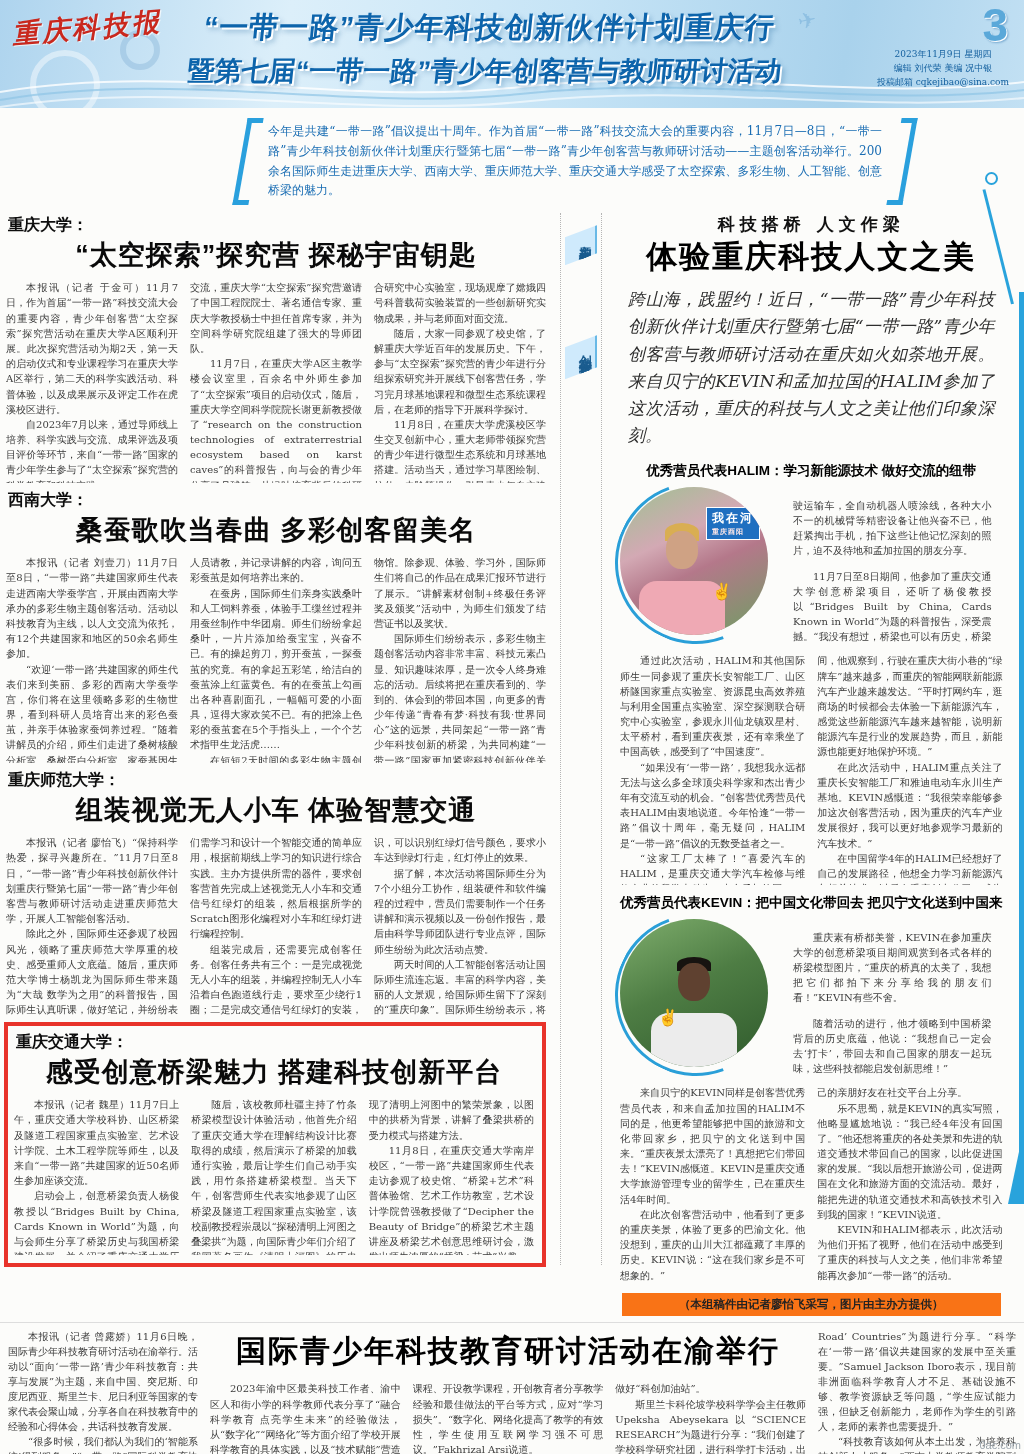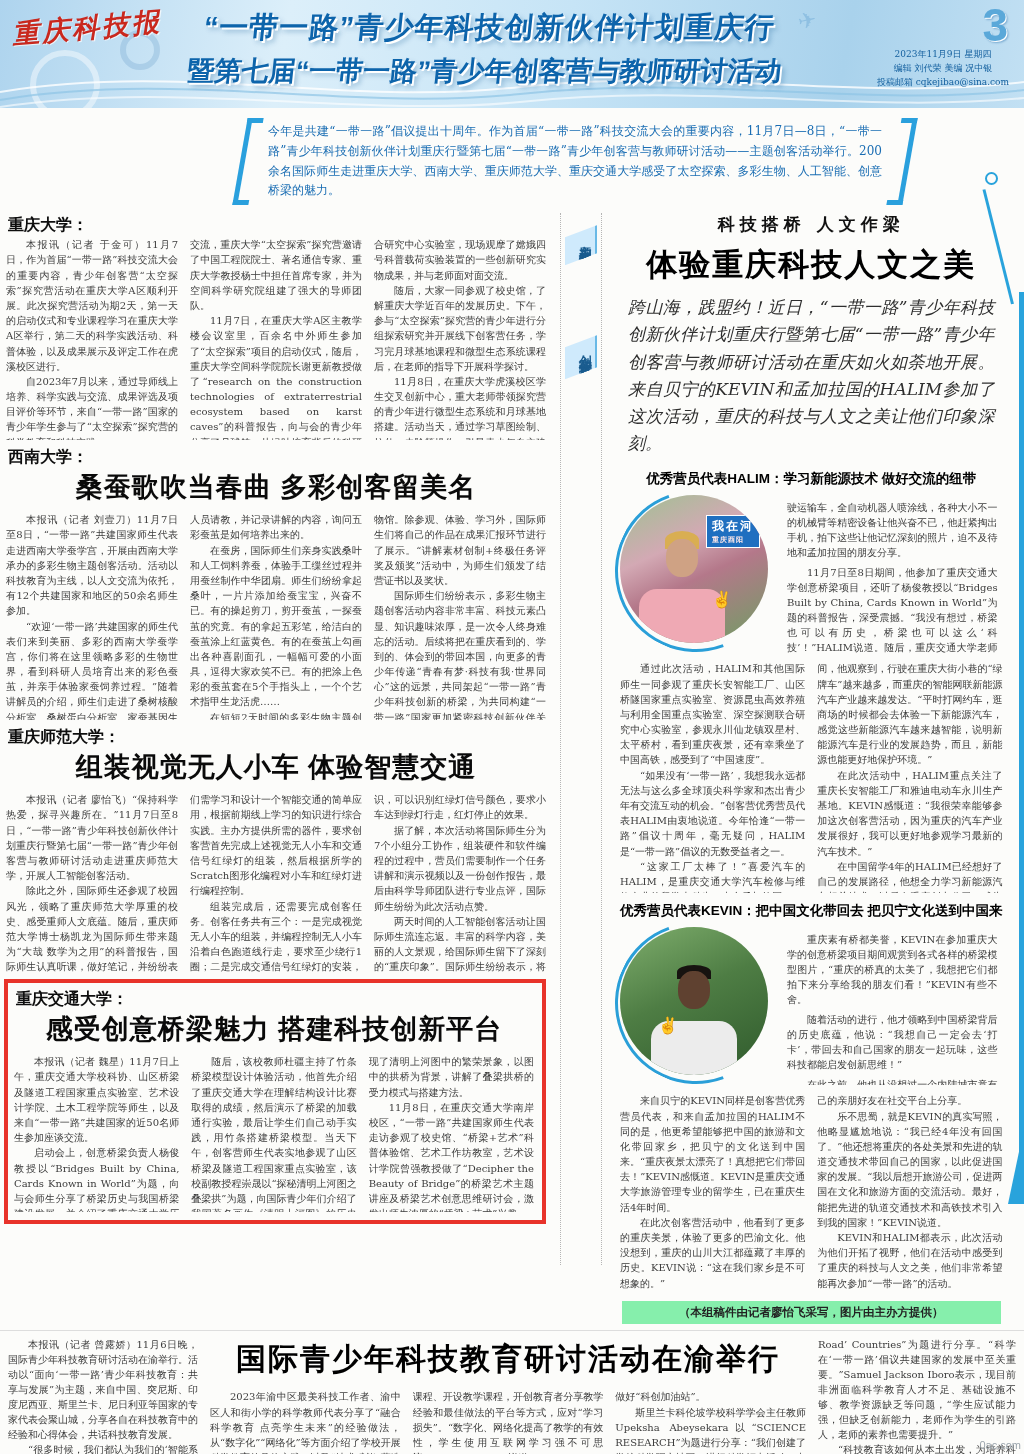--- a/index.html
+++ b/index.html
@@ -43,45 +43,45 @@
 
   
   .divider { position:relative; border-left:1px dotted #b5b5b5; border-right:1px dotted #b5b5b5; height:1052px; }
   .vtab { writing-mode:vertical-rl; text-orientation:upright; background:#cfeafc; color:#1a5c8f; font-weight:bold; font-size:13px; line-height:1.05; padding:10px 4px; margin:12px auto 0; width:32px; display:block; clip-path:polygon(100% 0,100% calc(100% - 12px),0 100%,0 12px); font-family:"Liberation Sans",sans-serif; letter-spacing:2px; box-shadow:inset -2px 0 0 #69b9e6; }
   .vtab .sty { color:#f08300; font-size:16px; font-weight:900; font-style:italic; }
   .vtab2 { margin-top:70px; }
 
   
   .right { position:relative; padding:0 28px 0 4px; }
   .r-kicker { text-align:center; font-size:17px; font-weight:bold; letter-spacing:5px; color:#111; }
-  .r-title { text-align:center; font-size:31px; font-weight:bold; font-family:"Liberation Sans",sans-serif; letter-spacing:2px; margin:8px 0 6px; }
+  .r-title { text-align:center; font-size:31px; font-weight:bold; font-family:"Liberation Sans",sans-serif; letter-spacing:2px; margin:0 0 6px; }
   .r-intro { font-style:italic; font-size:17px; line-height:1.6; color:#2e2e2e; text-align:justify; padding:2px 8px 4px; }
   .sub { text-align:center; font-weight:bold; font-size:13.5px; font-family:"Liberation Sans",sans-serif; margin:9px 0 7px; white-space:nowrap; }
   .prow { display:flex; gap:10px; }
   .photo { position:relative; flex:0 0 152px; height:152px; }
   .photo::after { content:""; position:absolute; inset:-5px; border-radius:50%; border:3px solid #2a9fd8; border-top-color:transparent; border-right-color:transparent; transform:rotate(25deg); }
   .disc { width:148px; height:148px; border-radius:50%; overflow:hidden; position:relative; }
   .disc.halim { background:linear-gradient(155deg,#9cc290 0%,#d3a9b4 35%,#b4788a 55%,#6f9e63 100%); }
   .disc.kevin { background:linear-gradient(155deg,#7fae6d 0%,#4e7d44 45%,#2f5a2c 100%); }
   .sign { position:absolute; right:8px; top:20px; background:#1f6fc0; color:#fff; font-size:12px; font-weight:bold; padding:2px 5px; font-family:"Liberation Sans",sans-serif; border:1px solid #fff; letter-spacing:2px; }
   .sign small { display:block; font-size:7px; letter-spacing:1px; color:#ffe9e9; }
   .face { position:absolute; left:42%; top:44px; width:32px; height:38px; margin-left:-16px; border-radius:46%; }
   .halim .face { background:#cfa284; }
   .kevin .face { background:#5f4130; left:50%; }
   .hairh { position:absolute; left:42%; top:36px; width:34px; height:18px; margin-left:-17px; border-radius:50% 50% 0 0; background:#d9ae52; }
   .hairk { position:absolute; left:50%; top:38px; width:34px; height:14px; margin-left:-17px; border-radius:50% 50% 0 0; background:#171310; }
   .torso { position:absolute; bottom:0; left:42%; width:86px; height:54px; margin-left:-43px; border-radius:18px 18px 0 0; }
   .halim .torso { background:#efa9b4; }
   .kevin .torso { background:#ececec; left:50%; }
   .hand { position:absolute; font-size:16px; }
   .ptext { flex:1; font-size:10px; line-height:1.5; text-align:justify; color:#3b3b3b; overflow:hidden; height:158px; }
-  .ptext p { text-indent:2em; margin:5px; }
+  .ptext p { text-indent:2em; margin:11px; }
   .ptext p.cont { text-indent:0; }
   .twocol { display:flex; gap:12px; margin-top:8px; overflow:hidden; }
-  .note { background:#86efac; text-align:center; font-size:11.5px; font-weight:bold; color:#222; padding:4px 6px; margin:12px 2px 0; }
+  .note { background:#f97316; text-align:center; font-size:11.5px; font-weight:bold; color:#222; padding:4px 6px; margin:12px 2px 0; }
 
   .rframe { position:absolute; right:0; top:292px; width:5px; height:862px; background:#29a3dc; }
   .rdiag { position:absolute; right:10px; top:186px; width:3px; height:118px; background:#29a3dc; transform:rotate(-14deg); transform-origin:bottom; }
   .rcircle { position:absolute; right:26px; top:172px; width:13px; height:13px; border:2px solid #29a3dc; border-radius:50%; }
   .rtri { position:absolute; right:0; top:1128px; width:16px; height:76px; background:#29a3dc; clip-path:polygon(100% 0,100% 100%,0 100%); }
 
   
   .bottom { margin-top:6px; padding:6px 8px 0; border-top:1px solid #ddd; display:grid; grid-template-columns:190px 1fr 198px; gap:0 12px; height:224px; overflow:hidden; }
   .b-side { font-size:10px; line-height:1.5; color:#3b3b3b; text-align:justify; overflow:hidden; }
   .b-side p { text-indent:2em; margin:0; }
@@ -124,20 +124,21 @@
       <span>今年是共建“一带一路”倡议提出十周年。作为首届“一带一路”科技交流大会的重要内容，11月7日—8日，“一带一路”青少年科技创新伙伴计划重庆行暨第七届“一带一路”青少年创客营与教师研讨活动——主题创客活动举行。200余名国际师生走进重庆大学、西南大学、重庆师范大学、重庆交通大学感受了太空探索、多彩生物、人工智能、创意桥梁的魅力。</span>
     </div>
   </div>
 
   <div class="main">
 
     <div>
 
       <div class="article">
         <div class="kicker">重庆大学：</div>
+        <div class="a-title">“太空探索”探究营 探秘宇宙钥匙</div>
         <div class="cols" style="height:203px;">
           <div class="bcol">
               <p>本报讯（记者 于金可）11月7日，作为首届“一带一路”科技交流大会的重要内容，青少年创客营“太空探索”探究营活动在重庆大学A区顺利开展。此次探究营活动为期2天，第一天的启动仪式和专业课程学习在重庆大学A区举行，第二天的科学实践活动、科普体验，以及成果展示及评定工作在虎溪校区进行。</p>
               <p>自2023年7月以来，通过导师线上培养、科学实践与交流、成果评选及项目评价等环节，来自“一带一路”国家的青少年学生参与了“太空探索”探究营的科学教育和科技实践。</p>
             </div>
           <div class="bcol">
               <p class="cont">交流，重庆大学“太空探索”探究营邀请了中国工程院院士、著名通信专家、重庆大学教授杨士中担任首席专家，并为空间科学研究院组建了强大的导师团队。</p>
               <p>11月7日，在重庆大学A区主教学楼会议室里，百余名中外师生参加了“太空探索”项目的启动仪式，随后，重庆大学空间科学院院长谢更新教授做了“research on the construction technologies of extraterrestrial ecosystem based on karst caves”的科普报告，向与会的青少年分享了月球第一片绿叶培育背后的科研创新经历，以及团队目前正在利用地面喀斯特溶洞模拟构建月球封密生态系统方面开展的相关研究工作。启动仪式结束后，参与项目活动的师生一起参观了教育部深空探测联</p>
             </div>
           <div class="bcol">

